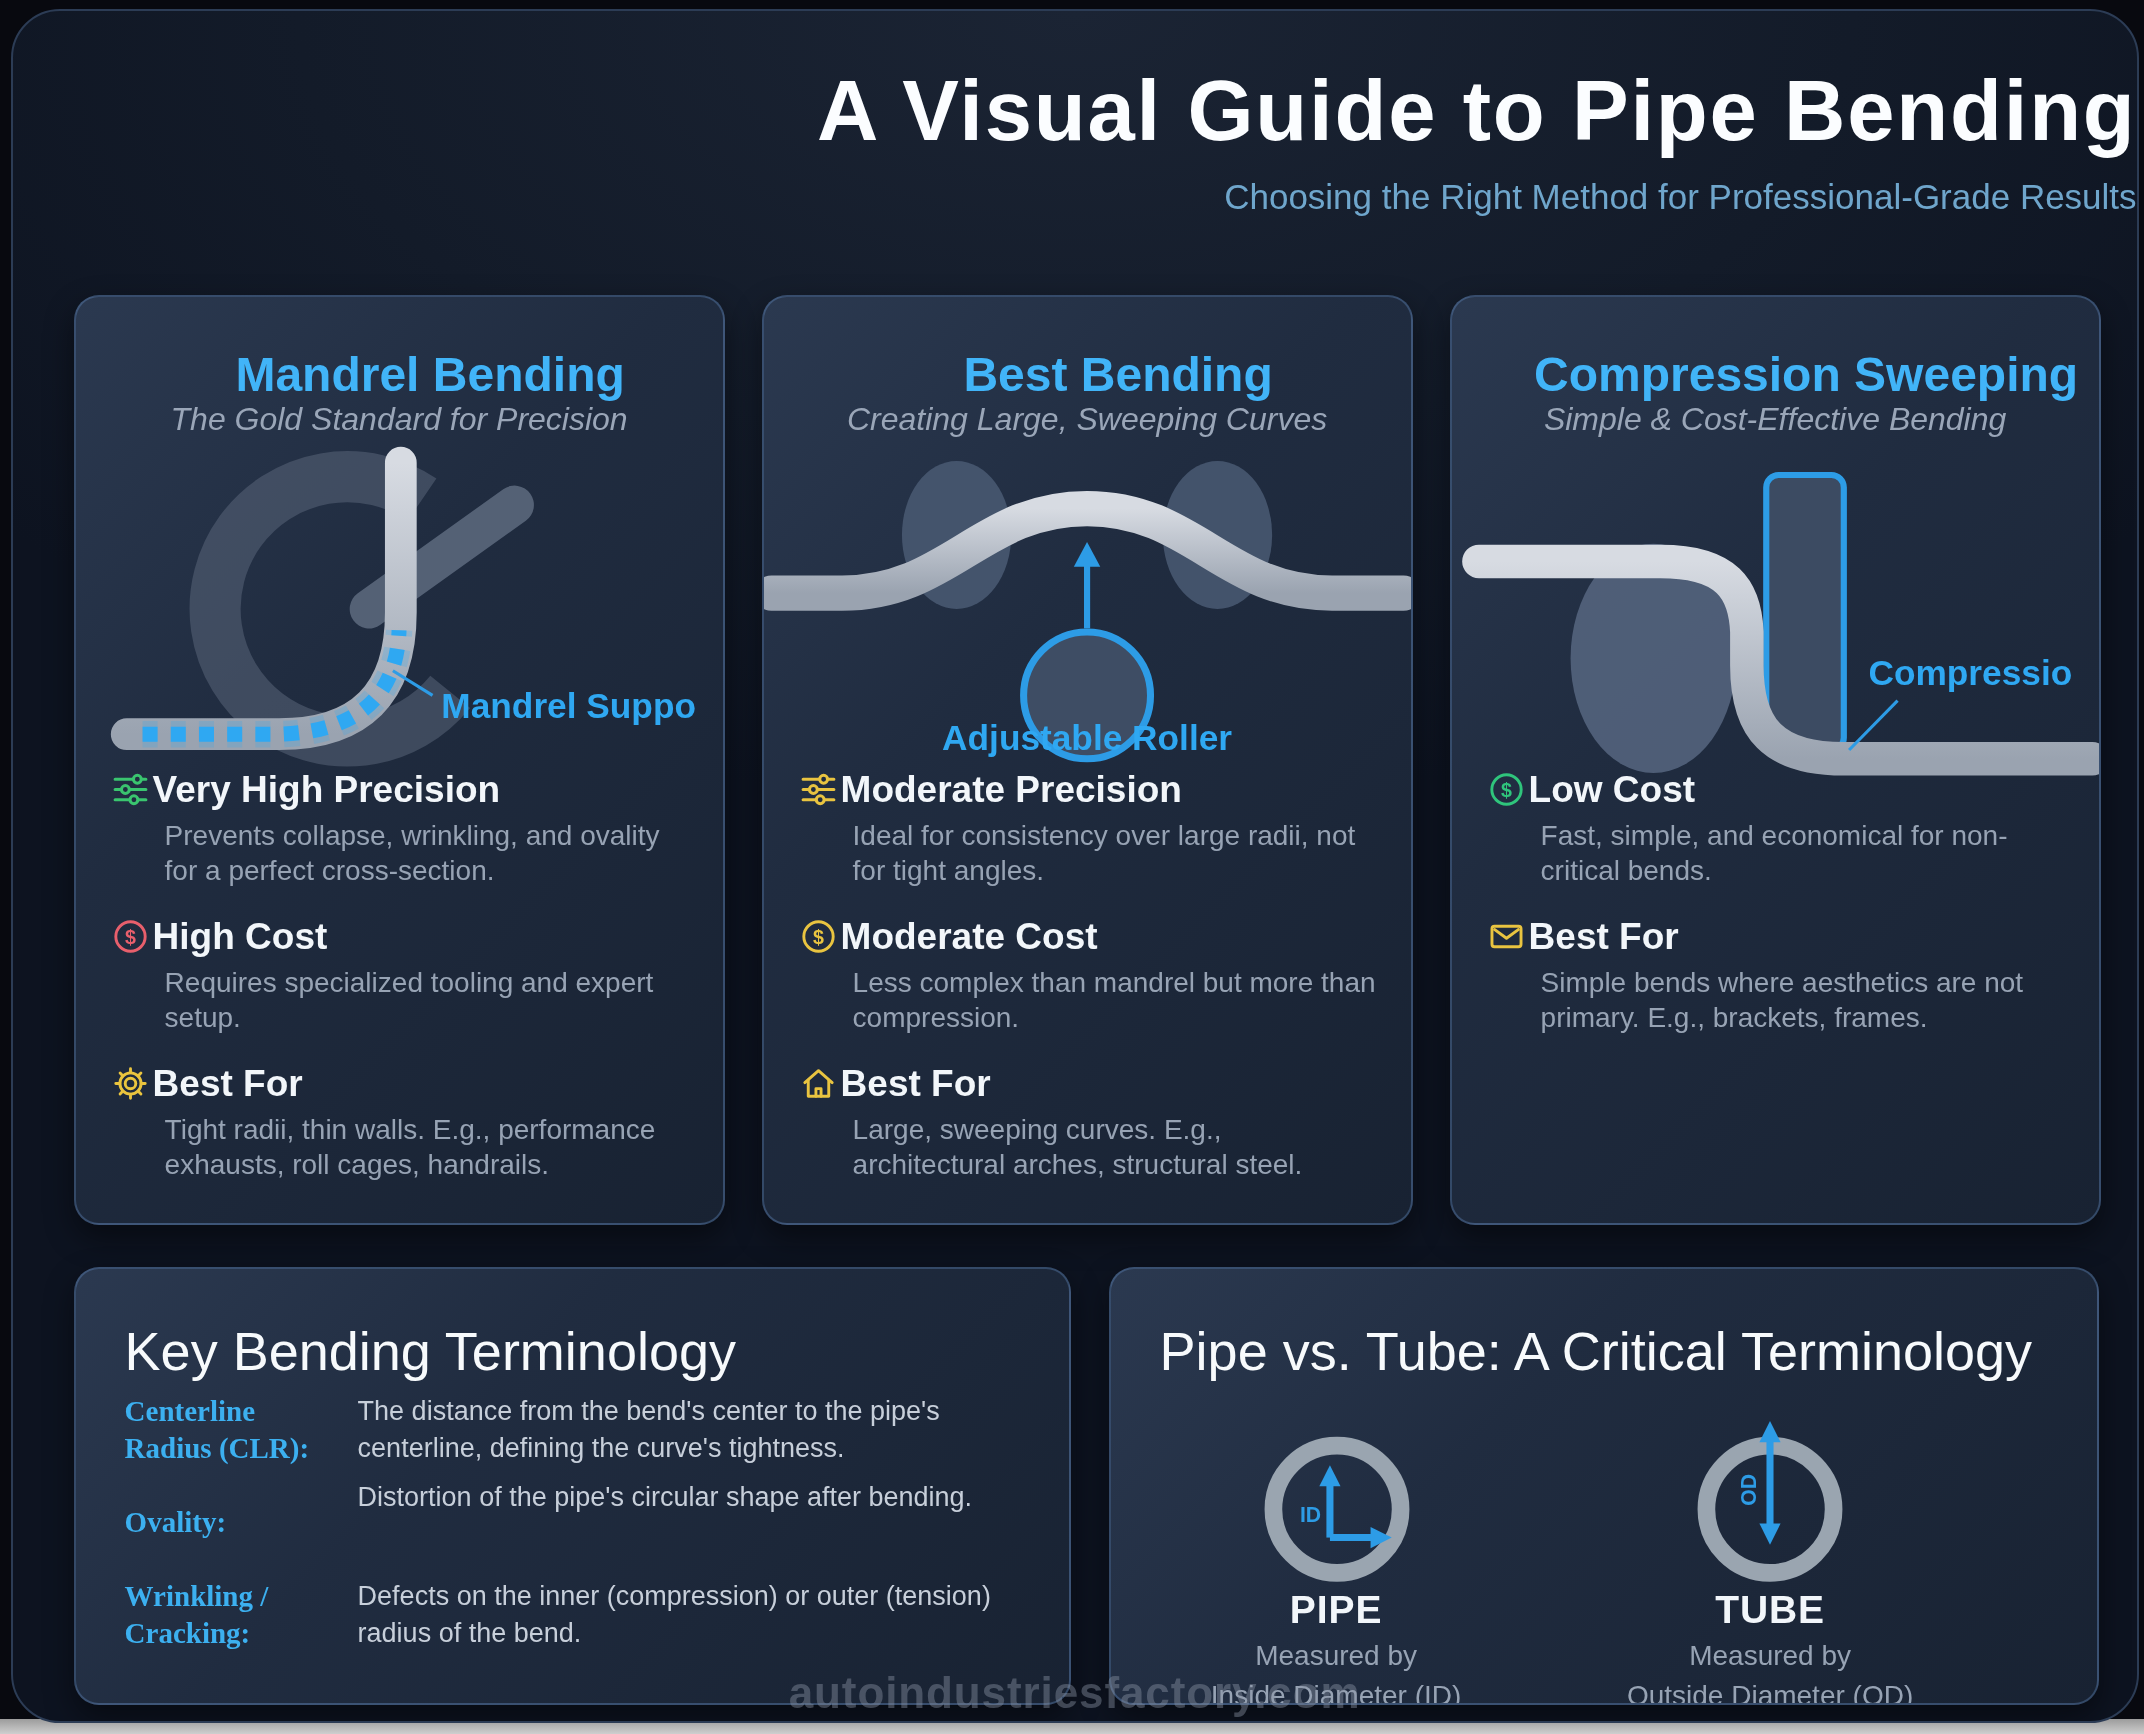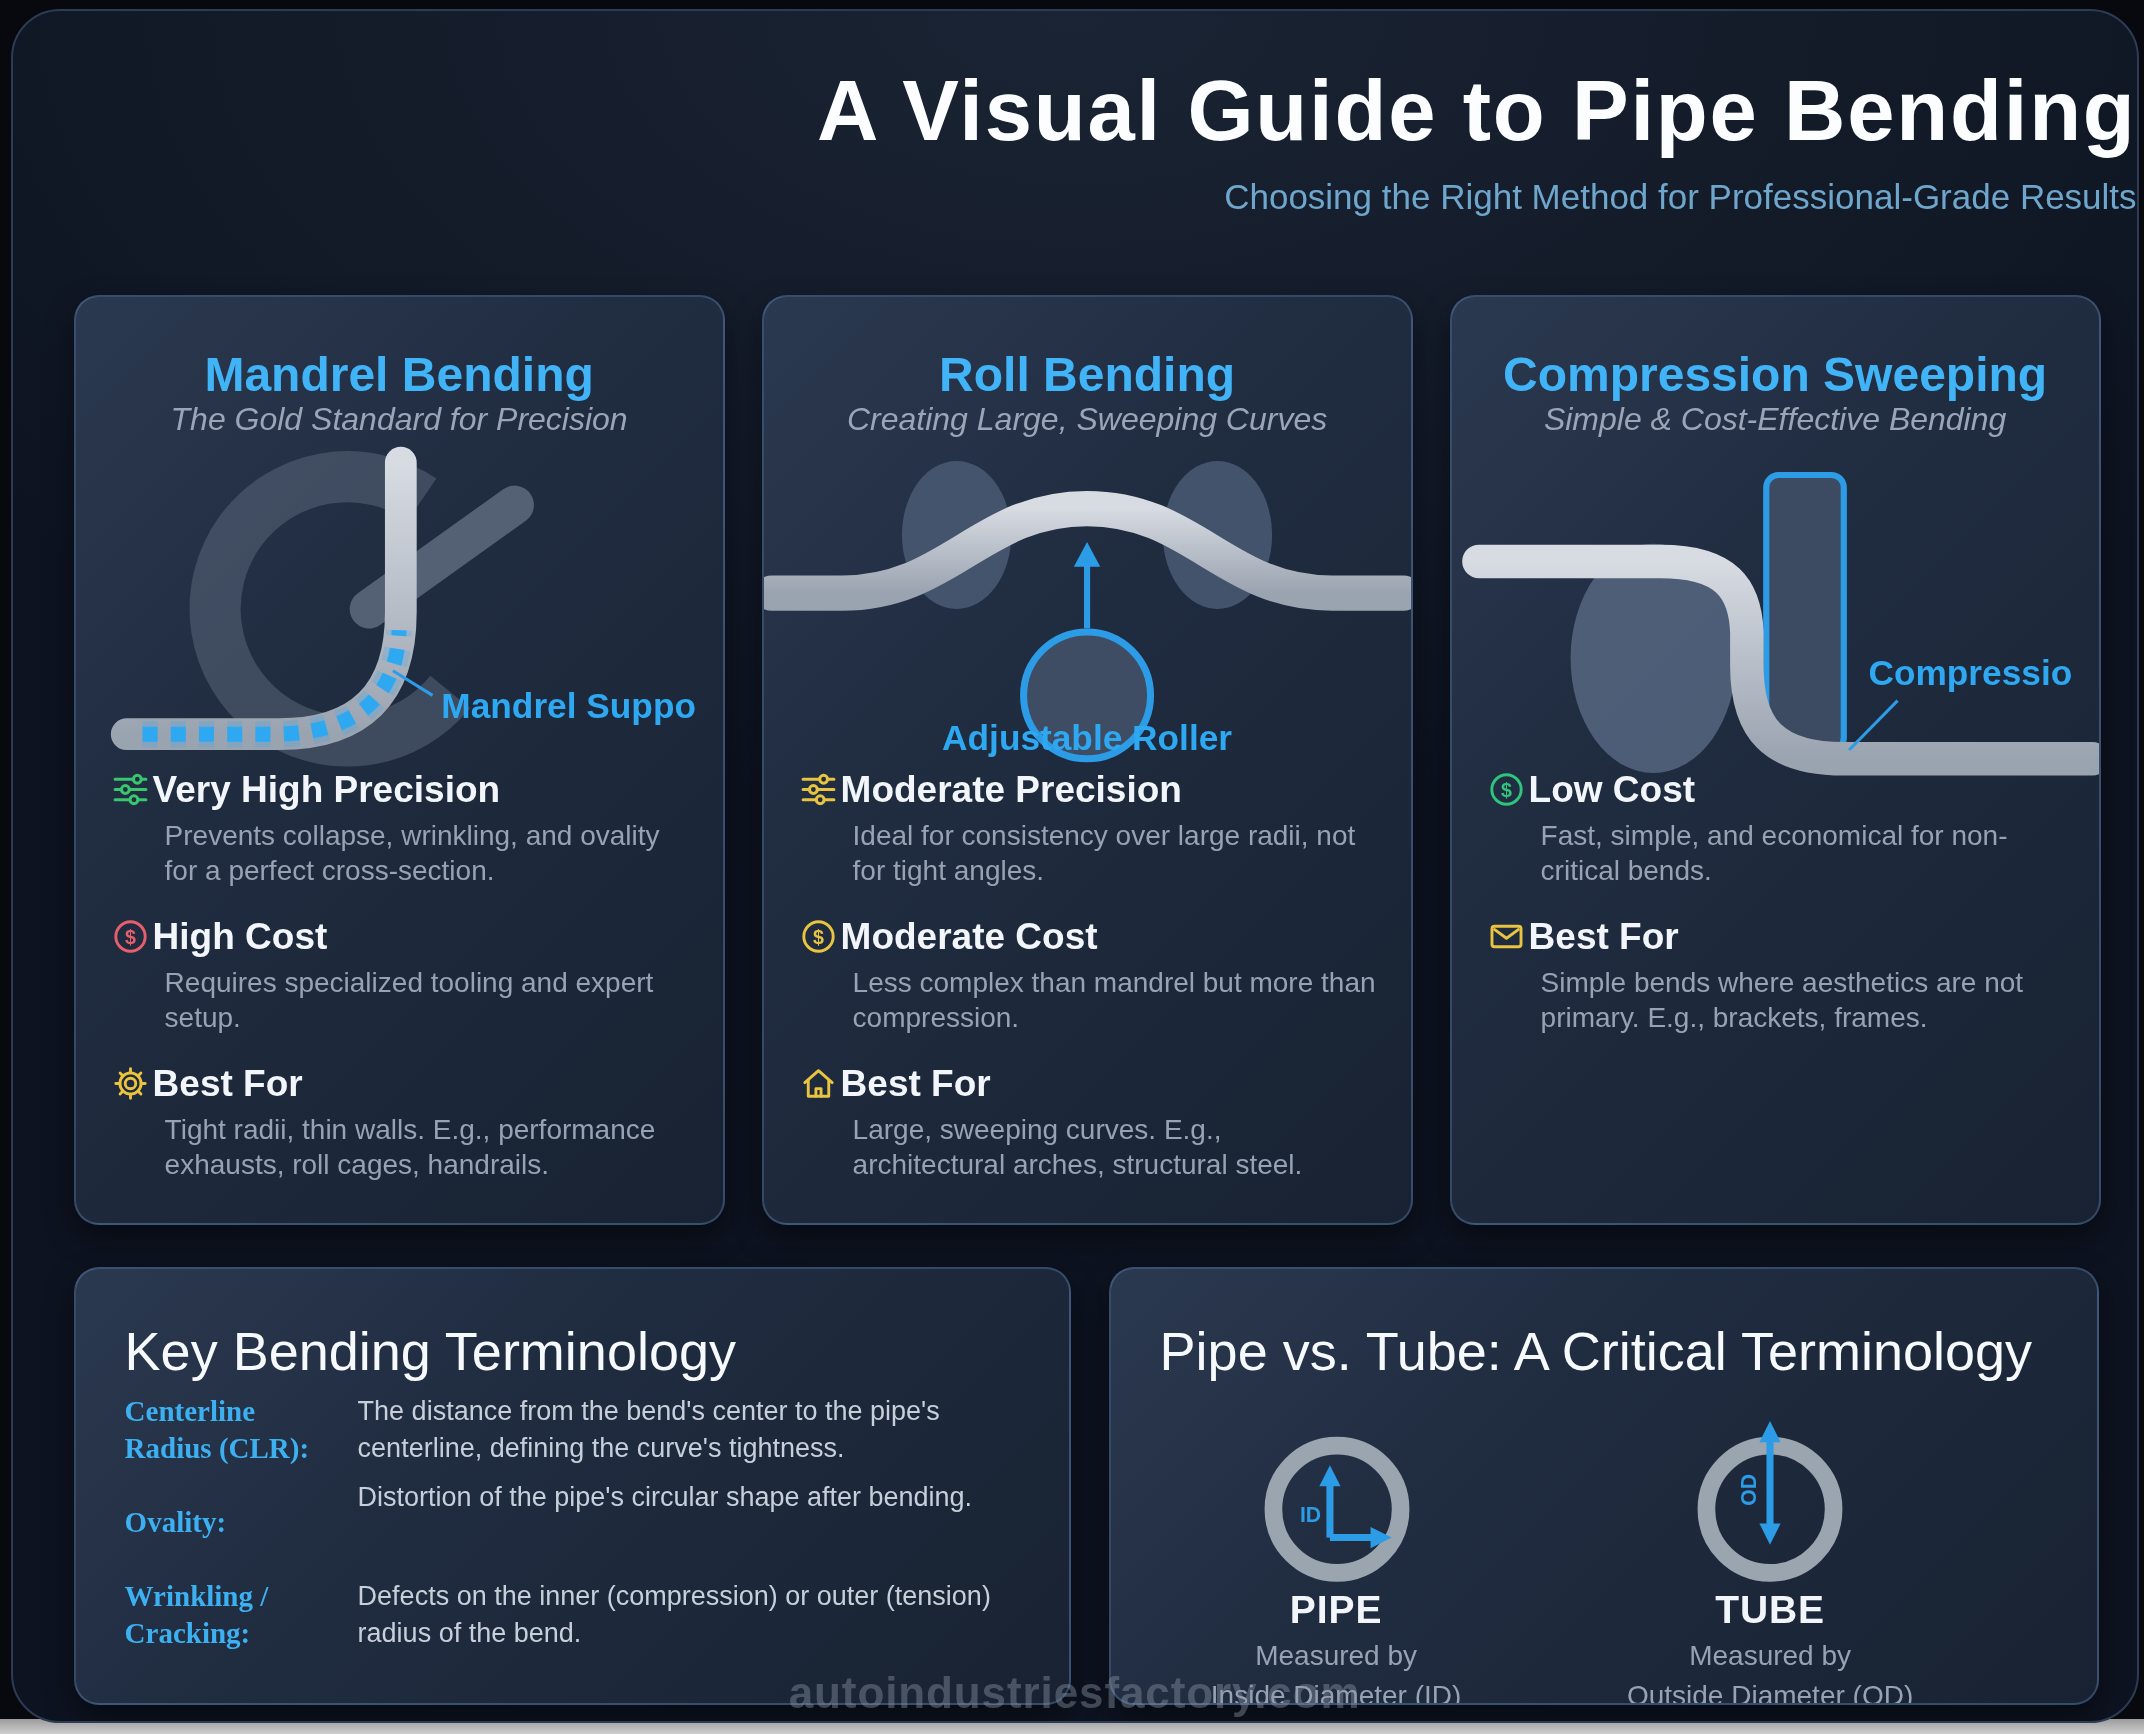--- a/index.html
+++ b/index.html
@@ -14,21 +14,21 @@
   .page-title{position:absolute;top:51px;left:0;width:100%;text-align:right;
               font-size:85px;font-weight:bold;color:#fbfdff;letter-spacing:1.8px;margin:0;}
   .page-subtitle{position:absolute;top:166px;left:0;width:100%;text-align:right;
                  font-size:35px;color:#6fa6cc;}
   .card{position:absolute;border-radius:25px;border:2.2px solid rgba(96,138,190,0.38);
         background:linear-gradient(135deg,#2b3950 0%,#202c40 38%,#182232 100%);
         box-shadow:0 12.4px 30px rgba(0,0,0,0.45);overflow:hidden;}
   .method{top:284px;width:647px;height:926px;}
   .m0{left:61px;} .m1{left:749px;} .m2{left:1437px;}
   .method-title{position:absolute;top:50px;left:0;width:100%;text-align:center;margin:0;
-                font-size:48px;font-weight:bold;color:#41b4f8;}
+                font-size:48px;font-weight:bold;color:#41b4f8;padding-left:31px;}
   .method-sub{position:absolute;top:104px;left:0;width:100%;text-align:center;
               font-style:italic;font-size:32px;color:#9aa6b8;}
   .illus{position:absolute;top:104px;left:0;}
   .features{position:absolute;top:472px;left:34px;right:34px;}
   .feature + .feature{margin-top:28px;}
   .fhead{display:flex;align-items:center;gap:2px;}
   .ficon{width:41px;height:41px;flex:0 0 41px;display:inline-block;}
   .ficon svg{width:41px;height:41px;display:block;}
   .ftitle{font-size:37px;font-weight:bold;color:#f2f6fa;line-height:42px;}
   .fdesc{margin-left:55px;margin-top:7px;width:525px;
@@ -115,21 +115,21 @@
               </svg>
               </span>
             <span class="ftitle">Best For</span>
           </div>
           <div class="fdesc">Tight radii, thin walls. E.g., performance exhausts, roll cages, handrails.</div>
         </div>
       </div>
     </section>
 
     <section class="card method m1">
-      <h2 class="method-title">Roll Bending</h2>
+      <h2 class="method-title">Best Bending</h2>
       <div class="method-sub">Creating Large, Sweeping Curves</div>
 
       <svg class="illus" width="647" height="379" viewBox="0 0 733 430">
         <defs>
           <linearGradient id="pg2" x1="0" y1="0" x2="0" y2="1">
             <stop offset="0" stop-color="#d7dbe2"></stop>
               <stop offset="1" stop-color="#9aa3b0"></stop>
           </linearGradient>
         </defs>
         <ellipse cx="218" cy="152" rx="62" ry="84" fill="#4a5a73" opacity="0.85"></ellipse>

